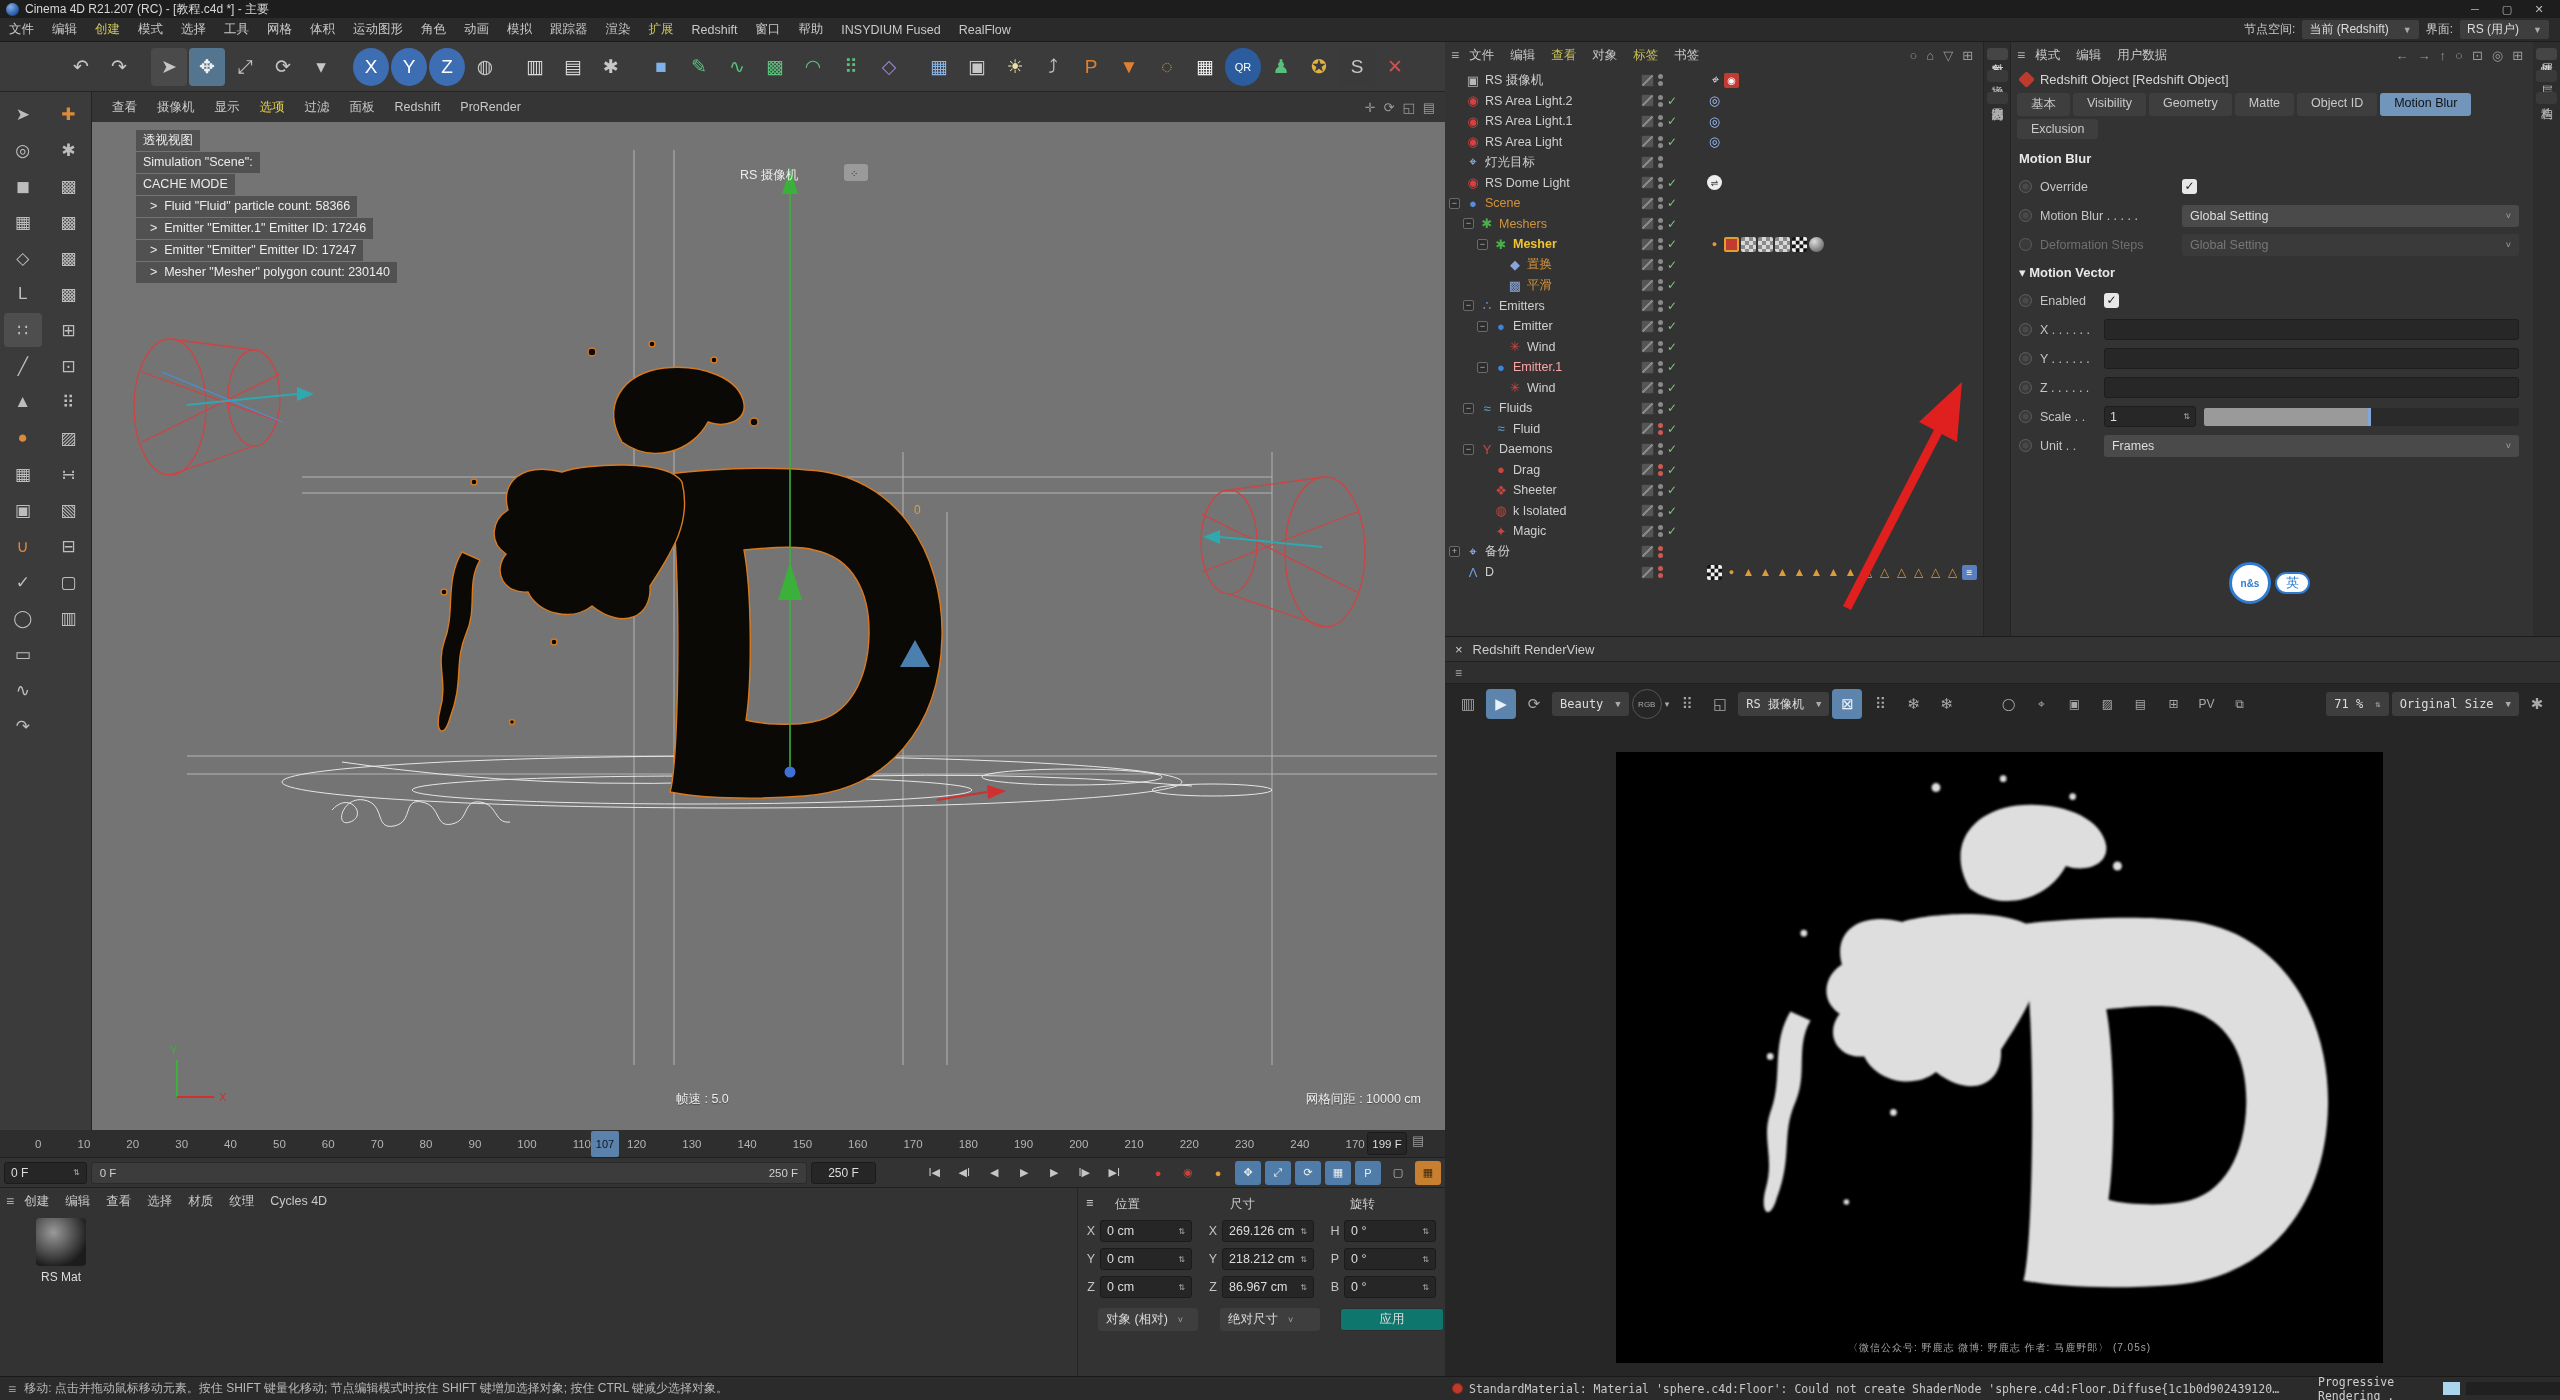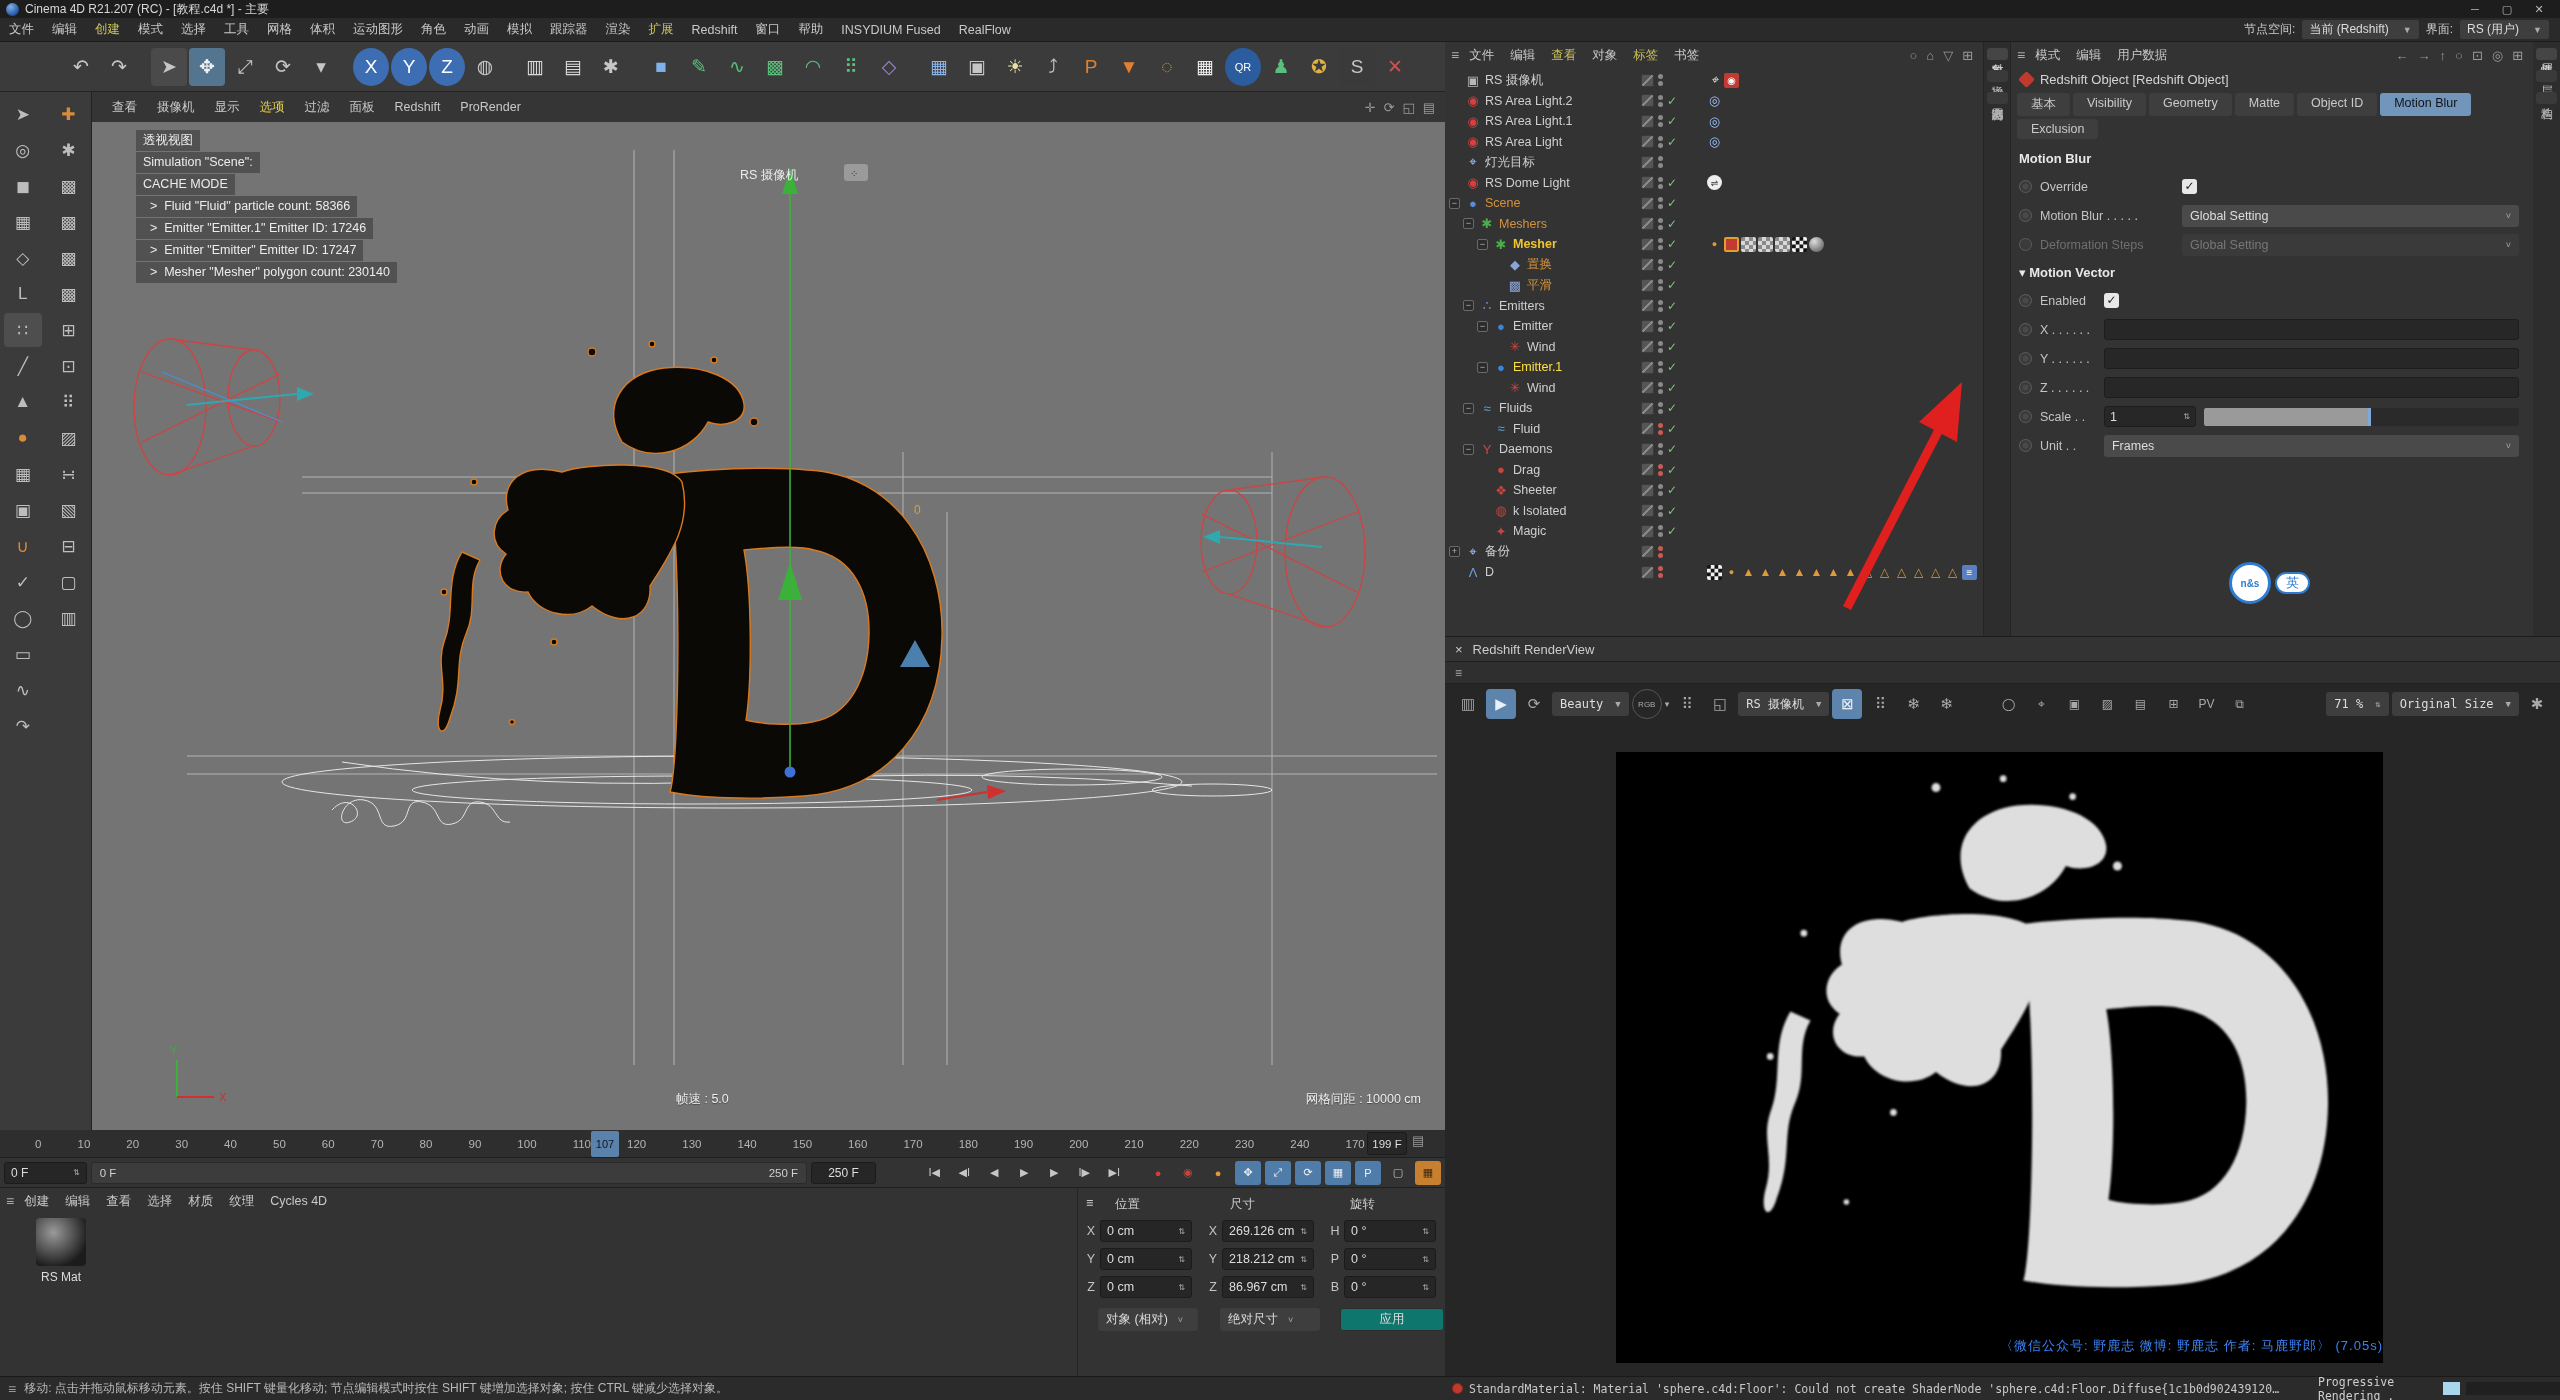--- a/index.html
+++ b/index.html
@@ -103,21 +103,21 @@
   #rv{left:1445px;top:637px;width:1115px;height:739px;background:#262626}
   #rvtab{height:25px;background:#333;display:flex;align-items:center;gap:10px;padding:0 10px;font-size:13px;color:#ccc;border-bottom:1px solid #1f1f1f}
   #rvhandle{height:22px;background:#2f2f2f;display:flex;align-items:center;padding:0 10px;color:#aaa;border-bottom:1px solid #1f1f1f}
   #rvmenu{height:24px;display:flex;align-items:center;padding:0 10px;font-size:12.5px;color:#c2c2c2;gap:2px}
   #rvmenu .mi{padding:2px 9px}
   #rvtools{height:40px;display:flex;align-items:center;padding:0 8px;gap:3px}
   .rt{width:30px;height:30px;border-radius:4px;display:inline-flex;align-items:center;justify-content:center;font-size:15px;color:#a8a8a8;flex:0 0 auto}
   .rt.blue{background:#5d84ad;color:#eaf1f8}
   .rvdd{height:24px;background:#3e3e3e;border-radius:3px;display:flex;align-items:center;padding:0 8px;gap:12px;color:#ddd;font-family:"DejaVu Sans Mono",monospace;font-size:12px}
   #rvcanvas{position:absolute;left:171px;top:115px;width:767px;height:611px;background:#000}
-  #wmark{position:absolute;left:0;right:0;bottom:8px;text-align:right;color:#3b82f6;font-size:13px;letter-spacing:1px}
+  #wmark{position:absolute;left:0;right:0;bottom:8px;text-align:center;color:#a3a3a3;font-size:10px;letter-spacing:1px}
 
   
   #ruler{left:0;top:1130px;width:1445px;height:28px;background:#2e2e2e;border-bottom:1px solid #1f1f1f}
   #ticks{position:absolute;left:35px;top:0;width:1330px;height:28px;display:flex;justify-content:space-between;align-items:center;font-size:11.5px;color:#b5b5b5}
   #playhead{position:absolute;left:591px;top:1px;width:28px;height:26px;background:#5b82ab;color:#0e1622;font-size:11px;display:flex;align-items:center;justify-content:center;border-radius:2px}
   #curbox{position:absolute;left:1367px;top:2px;width:40px;height:23px;background:#262626;border:1px solid #1b1b1b;border-radius:3px;color:#ddd;font-size:11.5px;display:flex;align-items:center;justify-content:center}
   #rulericon{position:absolute;left:1412px;top:3px;color:#999;font-size:13px}
   #transport{left:0;top:1158px;width:1445px;height:30px;background:#333;display:flex;align-items:center;border-bottom:1px solid #1f1f1f;padding:0 4px;gap:4px}
   #fstart{width:84px;height:22px;background:#262626;border:1px solid #1b1b1b;border-radius:3px;display:flex;align-items:center;padding:0 6px;color:#ddd}
   #fstart .caret{margin-left:auto;font-size:8px}
@@ -672,21 +672,21 @@
             <span class="omchk" style="color: rgb(126, 199, 126);">✓</span>
           </span>
           <span class="omtags">
             
           </span>
         </div>
         <div class="omrow">
           <span class="omind" style="width: 32px;"></span>
           <span class="omexp">−</span>
           <span class="omicon" style="color: rgb(60, 133, 216);">●</span>
-          <span class="omname" style="color: #fde047;">Emitter.1</span>
+          <span class="omname" style="color: #fca5a5;">Emitter.1</span>
           <span class="omctrl">
             <span class="omlayer"></span>
             <span class="omdots" style="color: rgb(138, 138, 138);">
               <i></i>
               <i></i>
             </span>
             <span class="omchk" style="color: rgb(126, 199, 126);">✓</span>
           </span>
           <span class="omtags">
             

